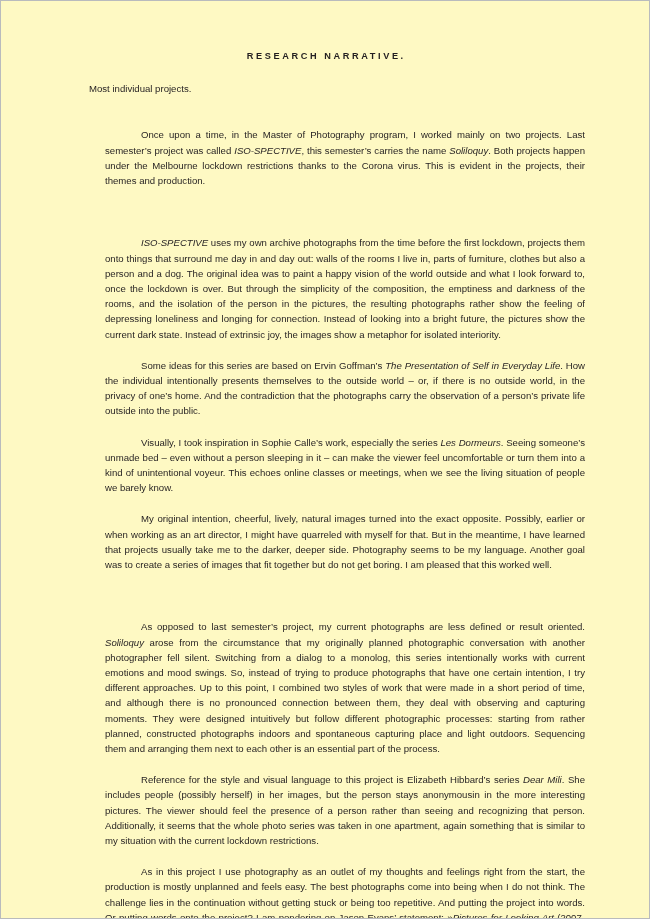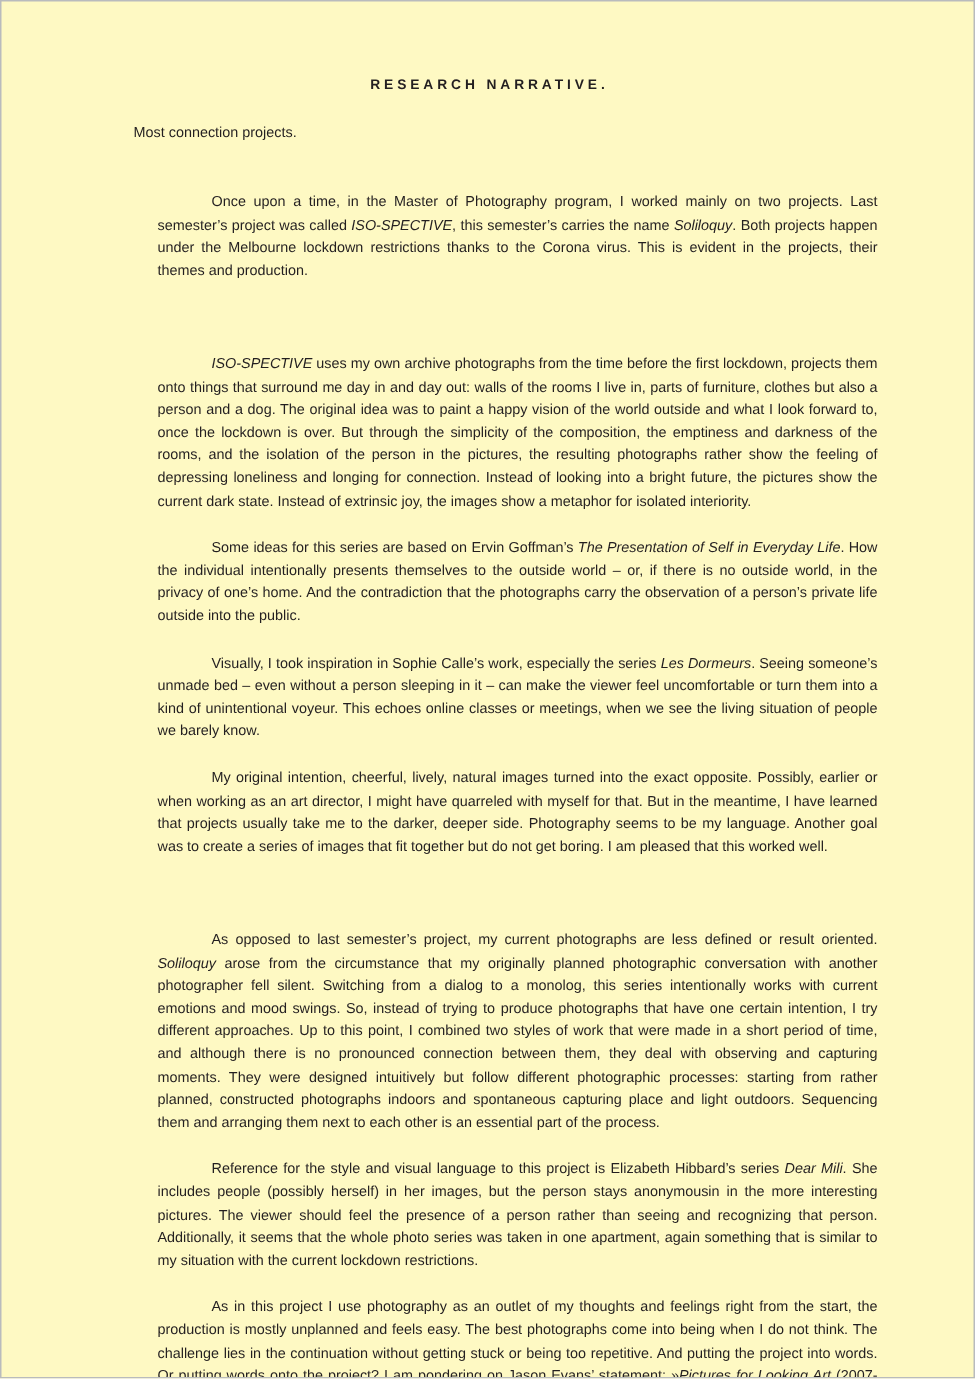--- a/index.html
+++ b/index.html
@@ -67,21 +67,21 @@
 </style>
 </head>
 <body>
 
 <div class="page">
 
   <div class="doc-title">RESEARCH NARRATIVE.</div>
 
   <div class="content">
 
-    <p class="section-heading">Most connection projects.</p>
+    <p class="section-heading">Most individual projects.</p>
 
     <div class="heading-gap"></div>
 
     <div id="blocks-host">
         <div>
           <p class="para"><span>Once upon a time, in the Master of Photography program, I worked mainly on two projects. Last semester’s project was called </span><i>ISO-SPECTIVE</i><span>, this semester’s carries the name </span><i>Soliloquy</i><span>. Both projects happen under the Melbourne lockdown restrictions thanks to the Corona virus. This is evident in the projects, their themes and production.</span></p>
         </div>
         <div class="block-gap"></div>
         <div>
           <p class="para"><i>ISO-SPECTIVE</i><span> uses my own archive photographs from the time before the first lockdown, projects them onto things that surround me day in and day out: walls of the rooms I live in, parts of furniture, clothes but also a person and a dog. The original idea was to paint a happy vision of the world outside and what I look forward to, once the lockdown is over. But through the simplicity of the composition, the emptiness and darkness of the rooms, and the isolation of the person in the pictures, the resulting photographs rather show the feeling of depressing loneliness and longing for connection. Instead of looking into a bright future, the pictures show the current dark state. Instead of extrinsic joy, the images show a metaphor for isolated interiority.</span></p>

